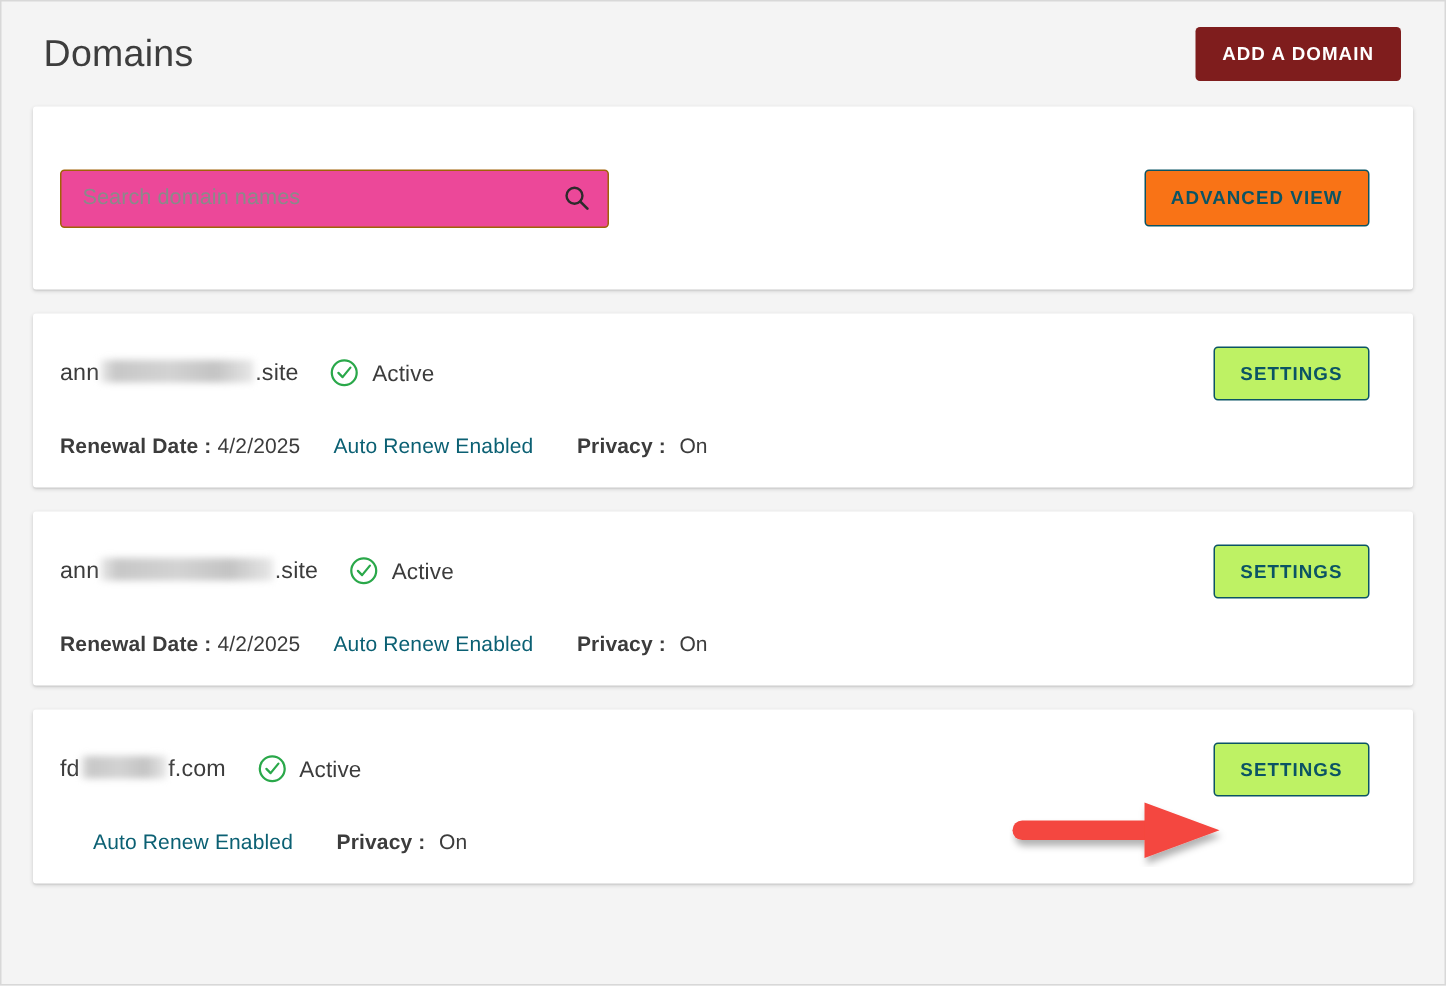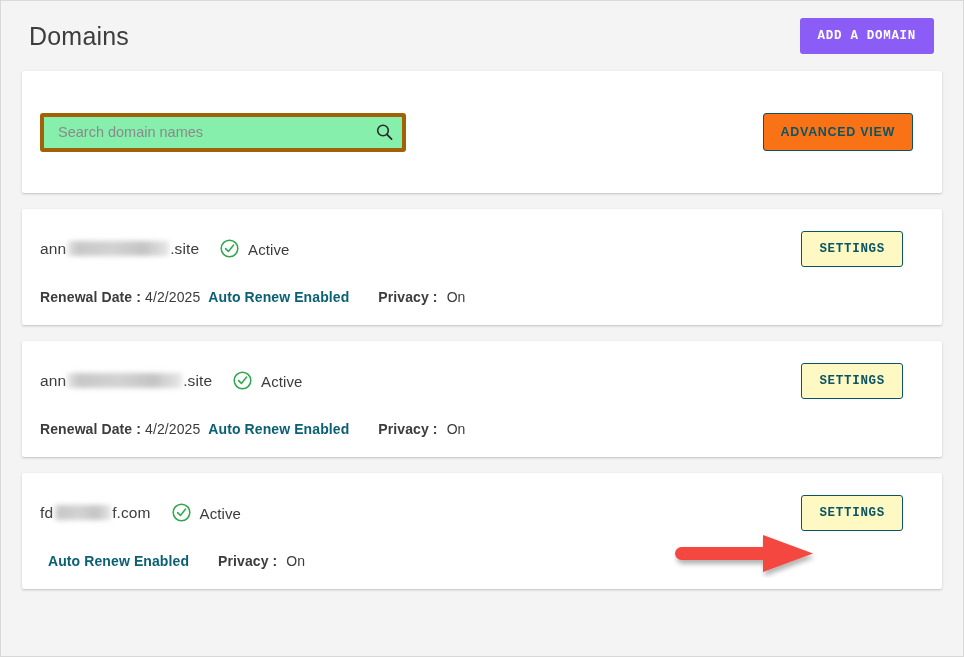--- a/index.html
+++ b/index.html
@@ -27,25 +27,25 @@
   }
   .page-title {
     font-size: 25px;
     font-weight: 400;
     color: #3d3d3d;
     letter-spacing: .2px;
     line-height: 1;
     margin: 0;
   }
   .btn-primary {
-    background: #8b5cf6;
+    background: #7f1d1d;
     color: #ffffff;
     border: none;
     border-radius: 3px;
-    font-family: Liberation Mono, monospace;
+    font-family: Liberation Sans, sans-serif;
     font-size: 12.5px;
     font-weight: bold;
     letter-spacing: .7px;
     padding: 12px 18px 11px;
     cursor: pointer;
     line-height: 1;
   }
 
   
   .card {
@@ -64,28 +64,28 @@
     justify-content: space-between;
     padding: 0 29px 0 18px;
   }
   .search-wrap {
     position: relative;
     width: 366px;
   }
   .search-input {
     width: 100%;
     height: 39px;
-    border: 4px solid #a16207;
+    border: 1px solid #a16207;
     border-radius: 3px;
     padding: 0 42px 0 14px;
     font-family: "Liberation Sans", sans-serif;
     font-size: 14.5px;
     color: #3c3c3c;
     outline: none;
-    background: #86efac;
+    background: #ec4899;
   }
   .search-input::placeholder { color: #8a8a8a; }
   .search-icon {
     position: absolute;
     right: 13px;
     top: 50%;
     transform: translateY(-50%);
     width: 17px;
     height: 17px;
     pointer-events: none;
@@ -101,21 +101,21 @@
     letter-spacing: .7px;
     padding: 12px 17px 11px;
     cursor: pointer;
     line-height: 1;
     white-space: nowrap;
   }
 
   
   .domain-card {
     height: 116px;
-    padding: 22px 39px 0 18px;
+    padding: 22px 29px 0 18px;
   }
   .domain-top {
     display: flex;
     align-items: flex-start;
     justify-content: space-between;
   }
   .domain-name-row {
     display: flex;
     align-items: center;
     padding-top: 8px;
@@ -150,49 +150,48 @@
     height: 19px;
     flex: 0 0 19px;
   }
   .status-label {
     font-size: 15px;
     color: #3c3c3c;
     margin-left: 9px;
     letter-spacing: .1px;
   }
   .btn-settings {
-    background: #fef9c3;
+    background: #bef264;
     color: #0b5464;
     border: 1px solid #0b5464;
     border-radius: 3px;
-    font-family: Liberation Mono, monospace;
+    font-family: Liberation Sans, sans-serif;
     font-size: 12.5px;
     font-weight: bold;
     letter-spacing: .7px;
     padding: 11px 17px 10px;
     cursor: pointer;
     line-height: 1;
     white-space: nowrap;
   }
 
   .domain-meta {
     display: flex;
     align-items: flex-start;
     margin-top: 22px;
     font-size: 14px;
     letter-spacing: .1px;
   }
   .meta-renewal { color: #3c3c3c; }
   .meta-renewal .lbl { font-weight: bold; }
   .meta-link {
     color: #0b6073;
-    margin-left: 8px;
+    margin-left: 22px;
     text-decoration: none;
     cursor: pointer;
-    font-weight: bold;
   }
   .meta-privacy { margin-left: 29px; color: #3c3c3c; }
   .meta-privacy .lbl { font-weight: bold; }
   .meta-privacy .val { margin-left: 9px; }
 
   
   .arrow-annotation {
     position: absolute;
     left: 672px;
     top: 531px;

